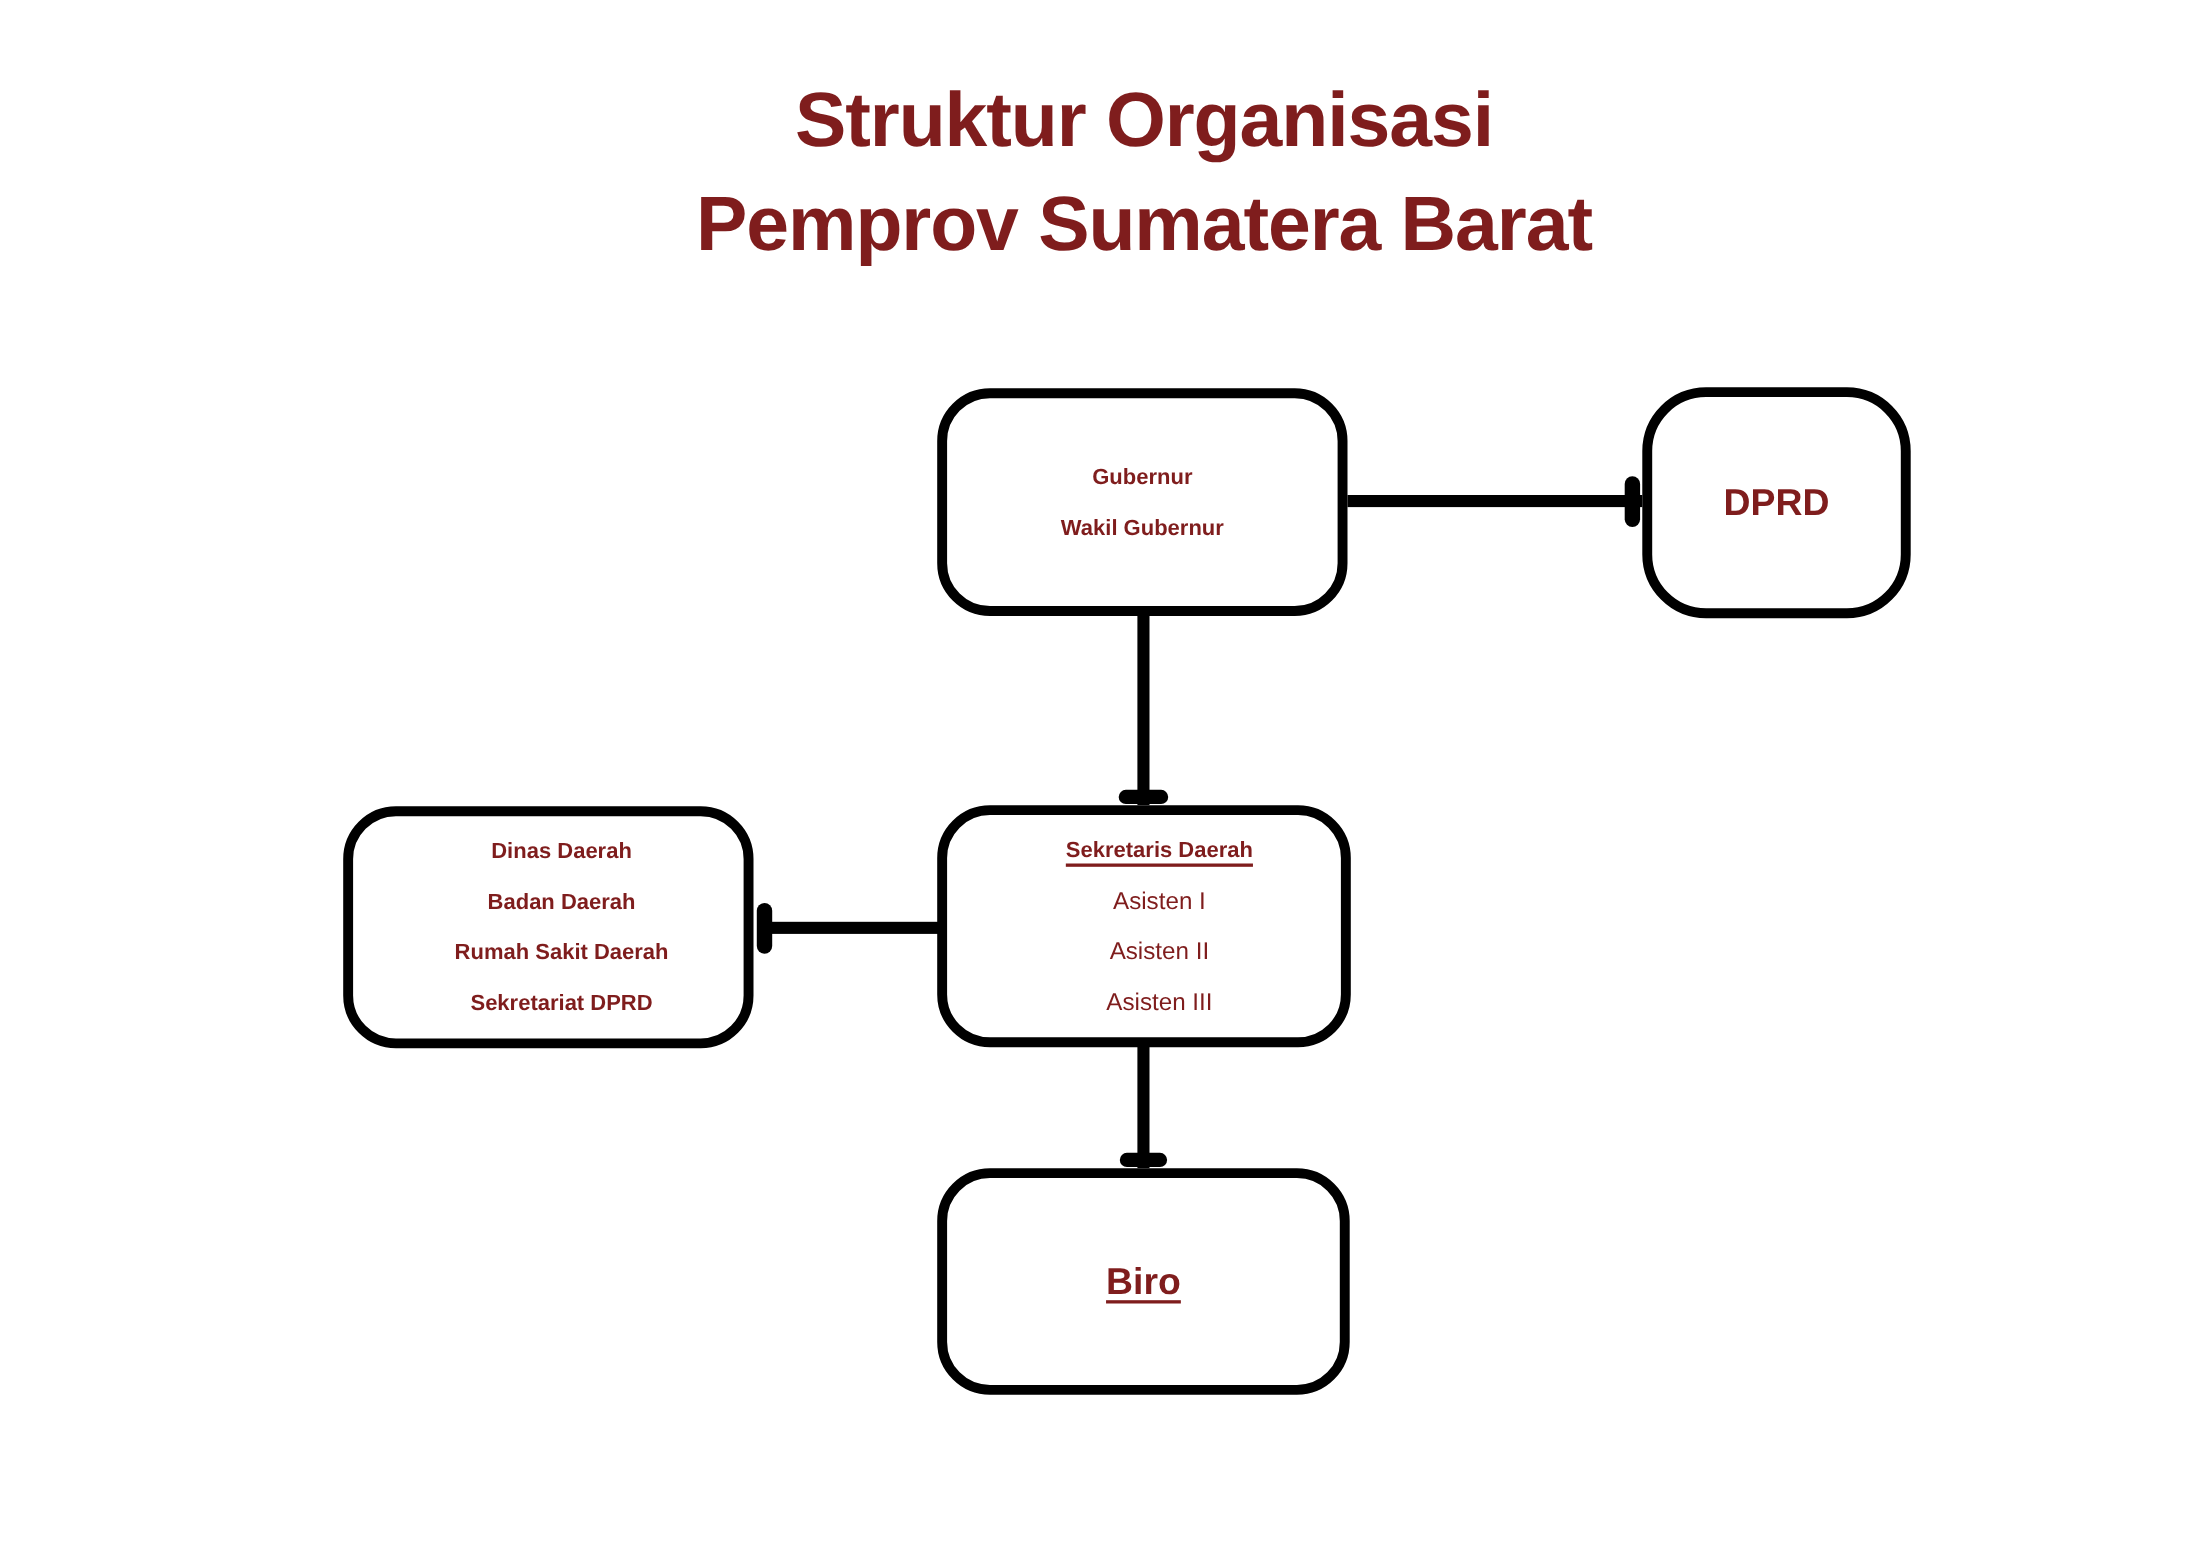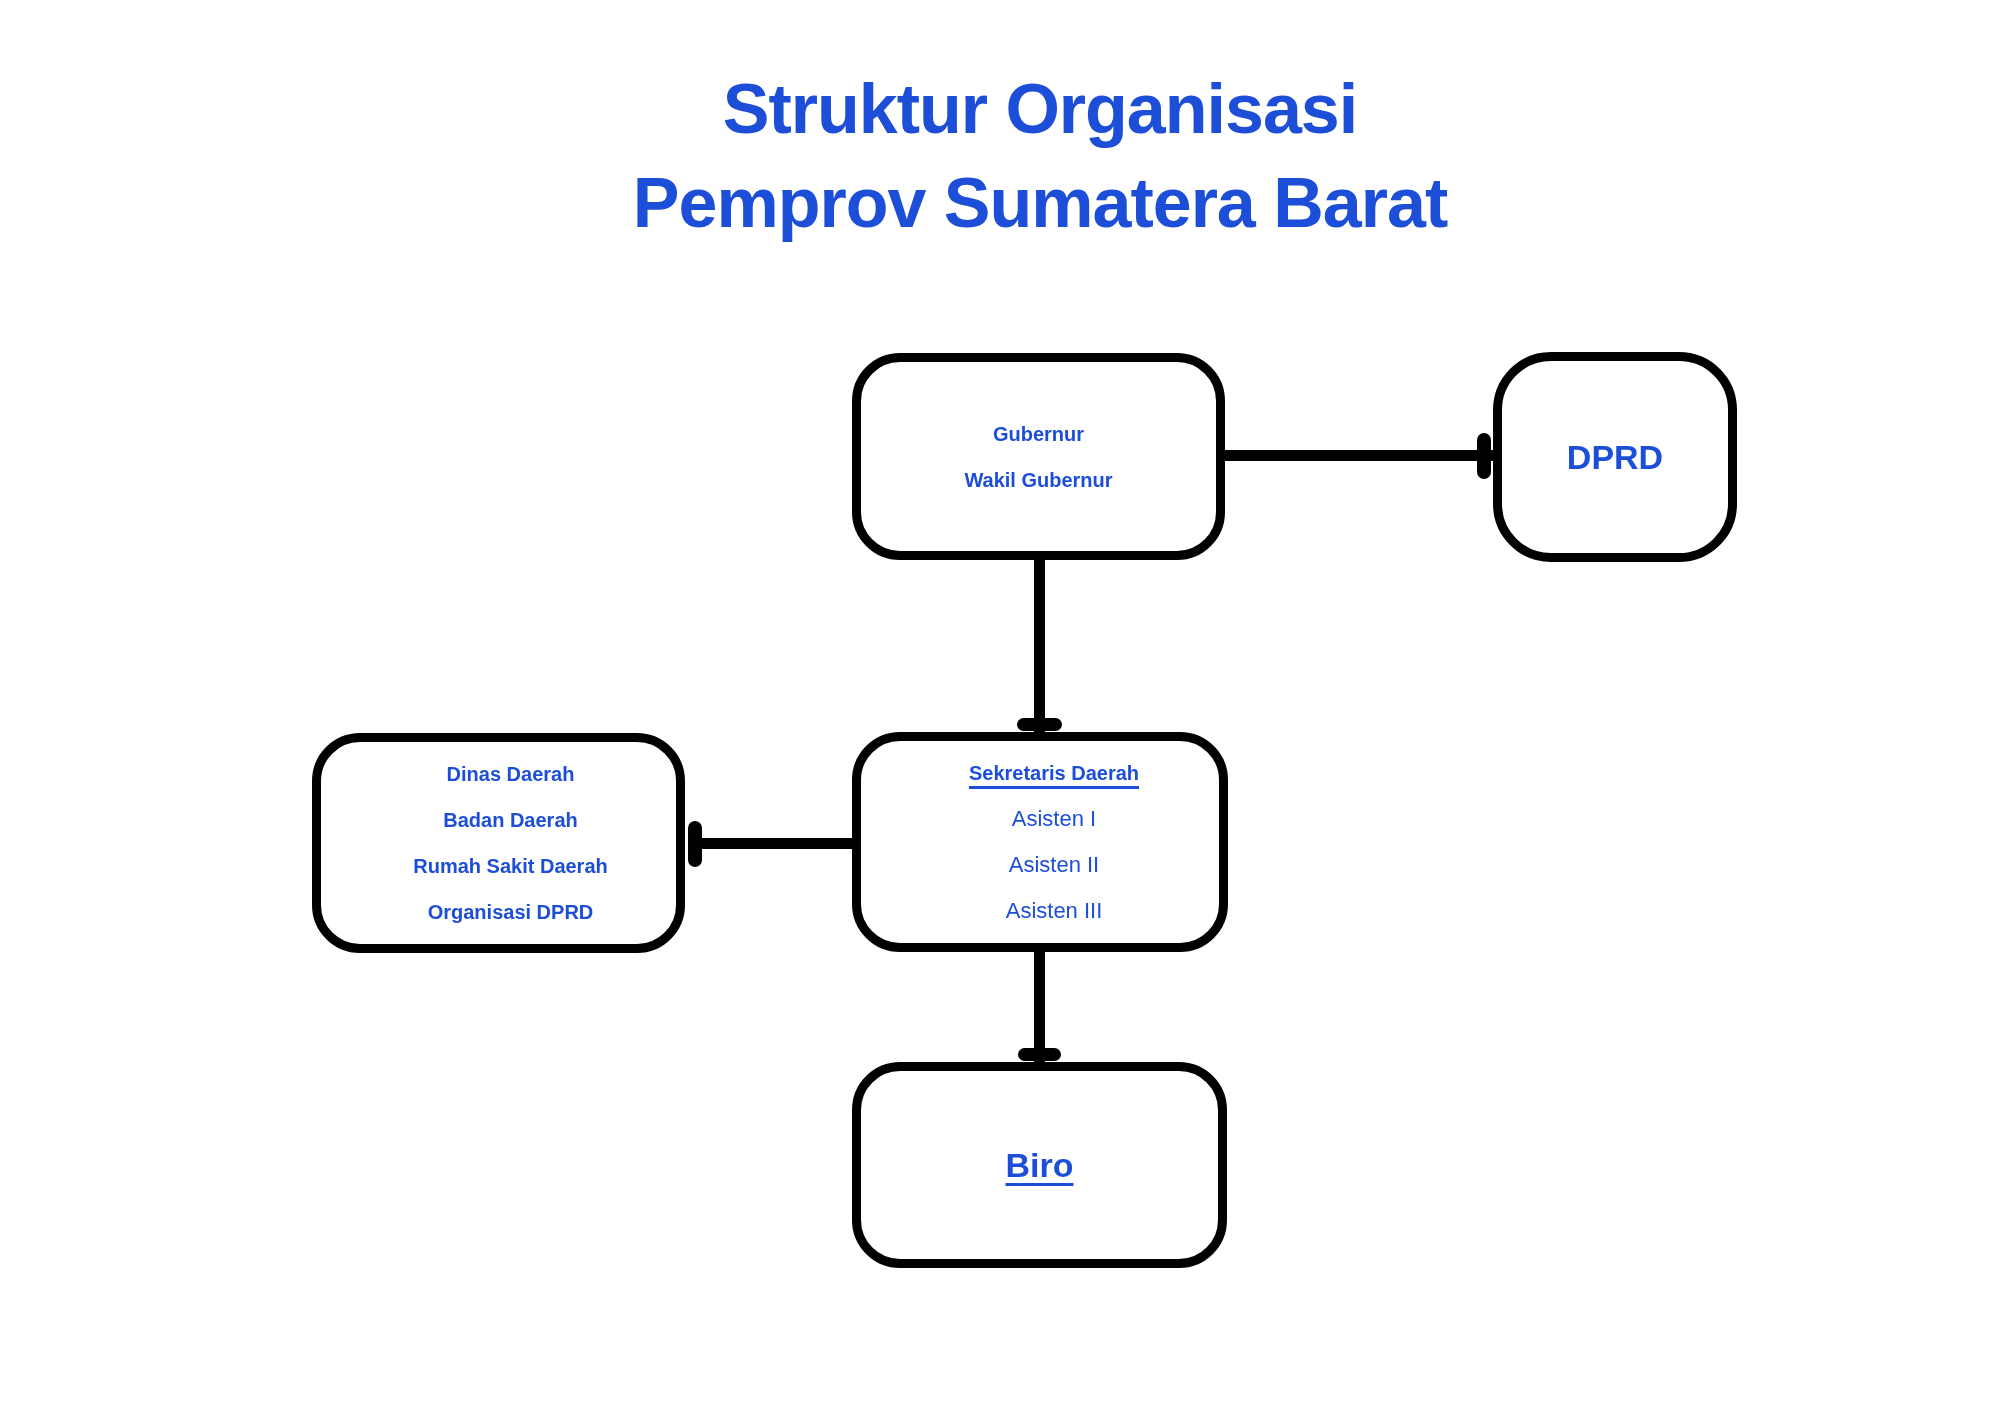--- a/index.html
+++ b/index.html
@@ -6,21 +6,21 @@
     margin: 0;
     padding: 0;
     background: #ffffff;
   }
   .canvas {
     position: relative;
     width: 2000px;
     height: 1414px;
     background: #ffffff;
     font-family: "Liberation Sans", sans-serif;
-    color: #1d4ed8;
+    color: #7f1d1d;
     overflow: hidden;
   }
 
   
   .title {
     position: absolute;
     left: 340px;
     top: 62px;
     width: 1400px;
     text-align: center;
@@ -116,20 +116,20 @@
     <div class="nline underlined">Sekretaris Daerah</div>
     <div class="nline regular">Asisten I</div>
     <div class="nline regular">Asisten II</div>
     <div class="nline regular">Asisten III</div>
   </div>
 
   <div class="node" id="node-perangkat">
     <div class="nline">Dinas Daerah</div>
     <div class="nline">Badan Daerah</div>
     <div class="nline">Rumah Sakit Daerah</div>
-    <div class="nline">Organisasi DPRD</div>
+    <div class="nline">Sekretariat DPRD</div>
   </div>
 
   <div class="node" id="node-biro">
     <div class="nline big underlined">Biro</div>
   </div>
 
 </div>
 
 </body></html>

